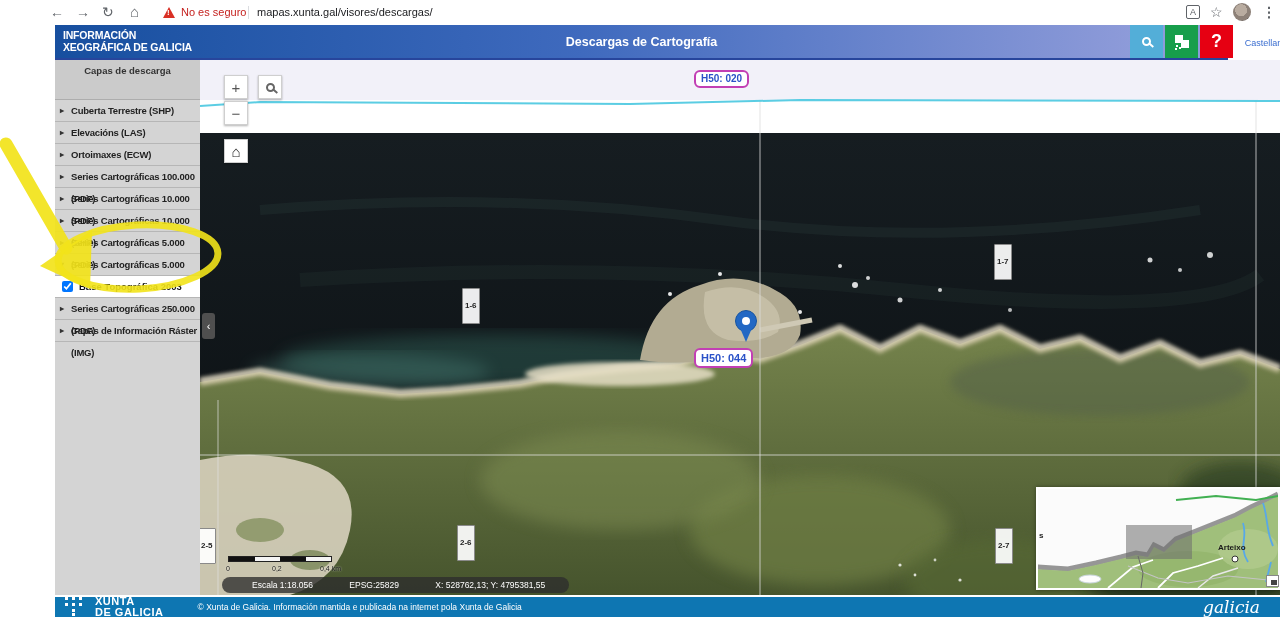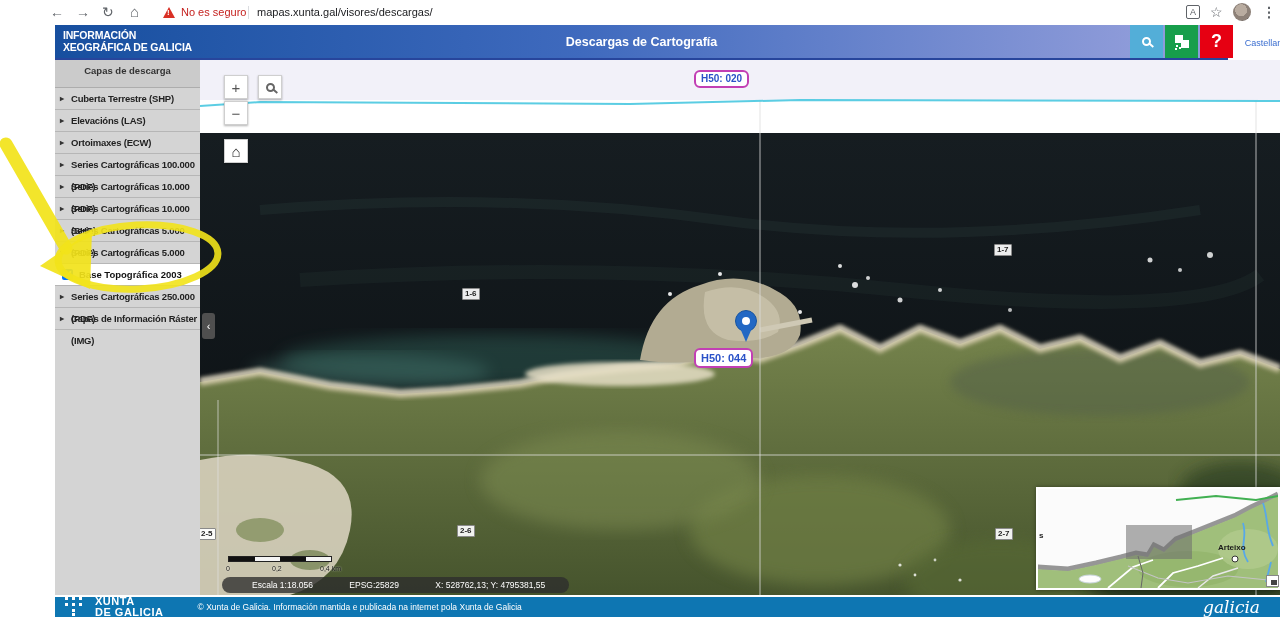--- a/index.html
+++ b/index.html
@@ -24,30 +24,30 @@
   .hico{position:absolute;top:0;width:33px;height:33px;display:flex;align-items:center;justify-content:center;cursor:pointer;}
   .mag{display:inline-block;width:9px;height:9px;border:2px solid #fff;border-radius:50%;position:relative;}
   .mag:after{content:"";position:absolute;width:6px;height:2px;background:#fff;right:-5px;bottom:-2px;transform:rotate(40deg);}
   .mag.gray{border-color:#666;}.mag.gray:after{background:#666;}
   .layers-glyph{position:relative;width:14px;height:14px;}
   .layers-glyph i{position:absolute;background:#fff;}
   #lang{position:absolute;left:1228px;top:25px;width:52px;height:35px;background:#fff;color:#3b6ed0;font-size:9px;display:flex;align-items:center;justify-content:center;cursor:pointer;margin-left:12px;}
 
   
   #sidebar{position:absolute;left:55px;top:60px;width:145px;height:535px;background:#d4d4d4;}
-  #sb-title{height:28px;background:#cbcbcb;border-bottom:1px solid #adadad;text-align:center;font-size:9.5px;font-weight:bold;color:#333;line-height:22px;}
+  #sb-title{height:40px;background:#cbcbcb;border-bottom:1px solid #adadad;text-align:center;font-size:9.5px;font-weight:bold;color:#333;line-height:22px;}
   .sb-item{position:relative;height:22px;border-bottom:1px solid #b6b6b6;font-size:9.5px;font-weight:700;color:#222;line-height:22px;padding-left:16px;letter-spacing:-.2px;cursor:pointer;}
   .caret{position:absolute;left:5px;top:0;font-size:8px;color:#333;}
   .sb-child{position:relative;height:22px;border-bottom:1px solid #b6b6b6;background:#fff;font-size:9.5px;font-weight:700;color:#111;line-height:22px;padding-left:24px;cursor:pointer;}
   .sb-child input{position:absolute;left:7px;top:5px;width:11px;height:11px;margin:0;}
 
   
   #map{position:absolute;left:200px;top:60px;width:1080px;height:535px;background:#0b0f12;overflow:hidden;cursor:grab;}
   .sheet-label{position:absolute;background:#fff;border:2px solid #c23fb4;border-radius:6px;color:#2a52c8;font-weight:bold;padding:0 5px;line-height:14px;}
-  .grid-label{position:absolute;background:rgba(255,255,255,.92);border:1px solid #8a8a8a;border-radius:1px;color:#222;font-size:8px;font-weight:bold;padding:0 2px;line-height:10px;}
+  .grid-label{position:absolute;background:rgba(255,255,255,.92);border:1px solid #8a8a8a;border-radius:1px;color:#222;font-size:8px;font-weight:bold;padding:12px 2px;line-height:10px;}
   .mbtn{position:absolute;width:24px;height:24px;background:#fff;border:1px solid #cfcfcf;box-shadow:0 1px 2px rgba(0,0,0,.3);color:#555;font-size:15px;display:flex;align-items:center;justify-content:center;cursor:pointer;}
   #collapse-tab{position:absolute;left:2px;top:253px;width:13px;height:26px;background:#4f4f4f;border-radius:3px;color:#fff;font-size:11px;display:flex;align-items:center;justify-content:center;cursor:pointer;}
   #pin{position:absolute;left:535px;top:250px;width:22px;height:34px;cursor:pointer;}
   #pin .head{position:absolute;left:0;top:0;width:22px;height:22px;border-radius:50%;background:#2268c4;border:1px solid #18549f;}
   #pin .tail{position:absolute;left:5px;top:18px;width:0;height:0;border-left:6px solid transparent;border-right:6px solid transparent;border-top:14px solid #2268c4;}
   #pin .dot{position:absolute;left:7px;top:7px;width:8px;height:8px;border-radius:50%;background:#fff;}
   #scalebar{position:absolute;left:28px;top:496px;width:104px;height:6px;border:1px solid #222;display:flex;}
   #scalebar i{flex:1;}
   #scalebar i:nth-child(1),#scalebar i:nth-child(3){background:#111;}
   #scalebar i:nth-child(2),#scalebar i:nth-child(4){background:#f4f4f4;}

